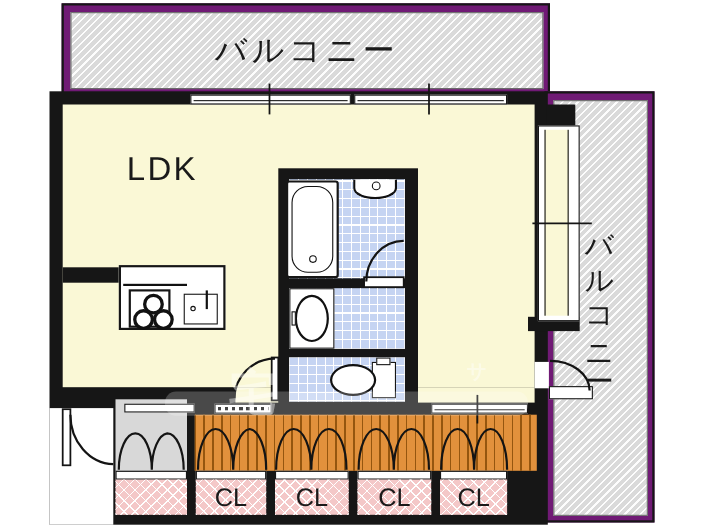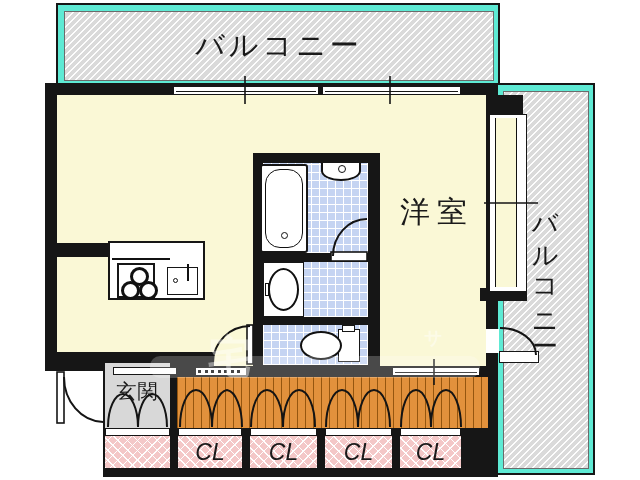--- a/index.html
+++ b/index.html
@@ -10,24 +10,24 @@
   
   .hatch{background-color:#dadada;
     background-image:repeating-linear-gradient(135deg,rgba(255,255,255,.95) 0 1.4px,rgba(0,0,0,0) 1.4px 5px);}
   .tile{background-color:#c5d4f2;
     background-image:repeating-linear-gradient(0deg,#ffffff 0 1px,rgba(0,0,0,0) 1px 8px),
                      repeating-linear-gradient(90deg,#ffffff 0 1px,rgba(0,0,0,0) 1px 8px);}
   .wood{background-color:#e2913c;
     background-image:repeating-linear-gradient(90deg,#95560f 0 1.3px,rgba(0,0,0,0) 1.3px 8px);}
   .pinkx{background-color:#f4c8c8;
     background-image:repeating-linear-gradient(45deg,#ffffff 0 1px,rgba(0,0,0,0) 1px 7px),
-                     repeating-linear-gradient(-45deg,#ffffff 0 1px,rgba(0,0,0,0) 1px 7px);font-style:italic;}
+                     repeating-linear-gradient(-45deg,#ffffff 0 1px,rgba(0,0,0,0) 1px 7px);}
 
   
-  .balc{background:#5eead4;border:2px solid #161616;padding:6px;}
+  .balc{background:#701a75;border:2px solid #161616;padding:6px;}
   .balc-in{width:100%;height:100%;border:1px solid #6b6b6b;display:flex;align-items:center;justify-content:center;}
   .balc-top-label{font-size:29px;letter-spacing:4px;font-weight:500;}
   .balc-right-label{font-size:26px;letter-spacing:5px;font-weight:500;writing-mode:vertical-rl;margin-top:-28px;}
 
   
   .wall{background:#161616;}
   .yellow{background:#faf8d6;}
   .whitebox{background:#fff;border:2px solid #161616;}
   .thinbox{background:#fff;border:1.5px solid #161616;}
 
@@ -150,22 +150,21 @@
 
   <div class="abs wall" style="left:497px;top:95px;width:26px;height:22px;"></div>
   <div class="abs wall" style="left:480px;top:288px;width:47px;height:13px;"></div>
   <div class="abs thinbox" style="left:489px;top:114px;width:38px;height:178px;">
     <div class="abs" style="left:5px;top:3px;width:22px;height:169px;background:#faf8d6;border-left:1px solid #111;border-right:1px solid #111;"></div>
   </div>
 
   <div class="abs" style="left:486px;top:329px;width:13px;height:24px;background:#fff;"></div>
   <div class="abs thinbox" style="left:499px;top:351px;width:40px;height:12px;"></div>
 
-  <div class="lbl" style="left:376px;top:196px;width:122px;font-size:30px;letter-spacing:7px;">洋室</div>
-  <div class="lbl" style="left:105px;top:381px;width:65px;font-size:20px;letter-spacing:1px;">玄関</div>
+  <div class="lbl" style="left:85px;top:139px;width:125px;font-size:30px;letter-spacing:2px;">LDK</div>
 
   <svg class="abs" width="640" height="480" style="left:0;top:0;pointer-events:none;">
 
     <path class="thin" d="M245 76 V104"></path>
     <path class="thin" d="M390 76 V104"></path>
     <path class="thin" d="M484 203 H538"></path>
     <path class="thin" d="M434 359 V385"></path>
 
     <rect class="leaf" x="57" y="372" width="7" height="51"></rect>
     <path class="ln" d="M64 377 A40 45 0 0 0 103 422"></path>

